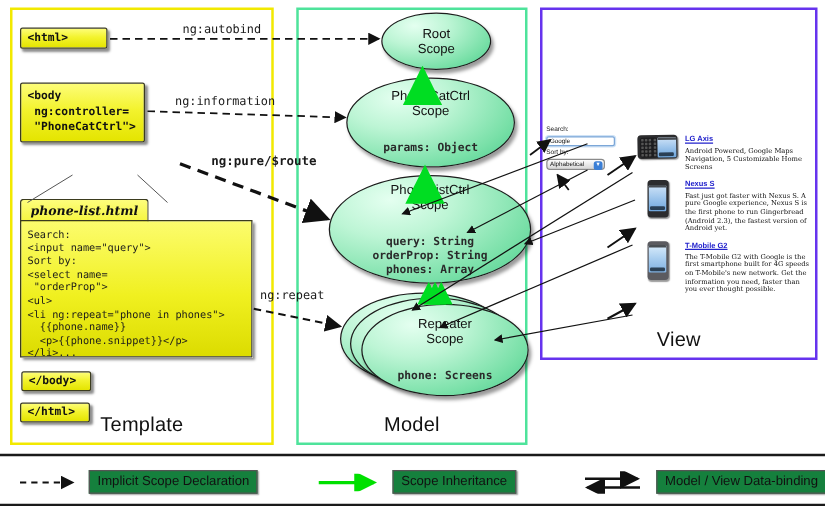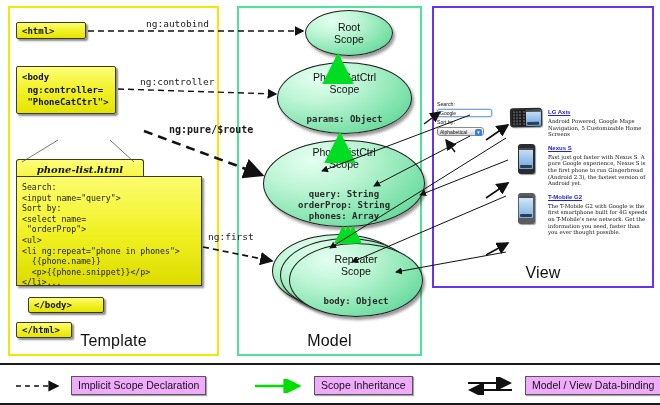--- a/index.html
+++ b/index.html
@@ -28,32 +28,32 @@
     border:1px solid #3b3b1e;
     background:linear-gradient(180deg,#fdfd78 0%,#f3f32e 45%,#e4e400 100%);
     box-shadow:2px 2px 2px rgba(0,0,0,.45);
     font-family:"DejaVu Sans Mono","Liberation Mono",monospace;
     font-weight:bold;color:#111;
     border-radius:2px;
   }
   #tag-html{left:16px;top:22px;width:70px;height:17px;font-size:9px;padding:3px 0 0 5px;}
   #tag-body{left:16px;top:66px;width:100px;height:48px;font-size:9px;padding:4px 0 0 5px;line-height:12.5px;}
   #tag-ngview{left:14px;top:121px;width:127px;height:18px;font-size:9.5px;padding:4px 0 0 5px;white-space:nowrap;}
-  #tag-bodyclose{left:28px;top:297px;width:76px;height:16px;font-size:9px;padding:2px 0 0 5px;}
+  #tag-bodyclose{left:17px;top:297px;width:56px;height:16px;font-size:9px;padding:2px 0 0 5px;}
   #tag-htmlclose{left:16px;top:322px;width:56px;height:16px;font-size:9px;padding:2px 0 0 5px;}
 
   .ngview-slot{
     display:inline-block;width:9px;height:8px;border:1px solid #222;
     background:#fbfb9a;vertical-align:middle;margin:0 1px;
   }
 
   
   #note-wrap{position:absolute;left:16px;top:159px;width:186px;height:128px;}
   #note-tab{
-    position:absolute;left:0;top:0;width:128px;height:19px;box-sizing:border-box;
+    position:absolute;left:0;top:0;width:103px;height:19px;box-sizing:border-box;
     background:linear-gradient(180deg,#fdfd7c 0%,#f5f53c 100%);
     border:1px solid #3b3b1e;border-bottom:none;border-radius:3px 3px 0 0;
     font-family:"DejaVu Serif","Liberation Serif",serif;
     font-style:italic;font-weight:bold;font-size:10px;color:#111;
     text-align:center;line-height:19px;
   }
   #note-body{
     position:absolute;left:0;top:17px;width:186px;height:110px;box-sizing:border-box;
     border:1px solid #3b3b1e;
     background:linear-gradient(180deg,#fcfc6d 0%,#f0f020 55%,#dcdc00 100%);
@@ -141,21 +141,21 @@
     position:absolute;
     font-family:"DejaVu Sans Mono","Liberation Mono",monospace;
     font-size:9.5px;color:#1a1a1a;white-space:nowrap;
   }
   .wire-label.bold{font-weight:bold;font-size:10px;}
 
   
   #legend{position:absolute;left:6px;top:372px;width:648px;height:28px;}
   .lg-item{position:absolute;display:flex;align-items:center;}
   .lg-box{
-    border:1px solid #555;background:#f0abfc;
+    border:1px solid #555;background:#15803d;
     box-shadow:1px 1px 1px rgba(0,0,0,.35);
     font-size:10.5px;color:#111;padding:2px 6px;line-height:13px;
     white-space:nowrap;
   }
   #lg1{left:8px;top:4px;}
   #lg2{left:247px;top:4px;}
   #lg3{left:460px;top:4px;}
   .lg-svg{margin-right:5px;}
 
   
@@ -219,21 +219,21 @@
     <div class="s-title" style="white-space:pre-line">PhoneListCtrl
 Scope</div>
     <div class="s-props" style="white-space:pre-line">query: String
 orderProp: String
 phones: Array</div>
   </div>
 
   <div class="scope" id="scope-rep-c">
     <div class="s-title" style="white-space:pre-line">Repeater
 Scope</div>
-    <div class="s-props" style="white-space:pre-line">body: Object</div>
+    <div class="s-props" style="white-space:pre-line">phone: Screens</div>
   </div>
 
   <div id="view-form">
     <div class="vf-label">Search:</div>
     <div id="vf-input">Google</div>
     <div class="vf-label" style="margin-top:2px">Sort by:</div>
     <div id="vf-select">
       <span>Alphabetical</span>
       <span class="sel-arrow">▾</span>
     </div>
@@ -350,23 +350,23 @@
 
     <path d="M424,124 L440,112" stroke="#111" stroke-width="1.4" fill="none" marker-end="url(#ah-blk-big)"></path>
     <path d="M455,152 L446,140" stroke="#111" stroke-width="1.4" fill="none" marker-end="url(#ah-blk-big)"></path>
 
     <path d="M486,140 L508,125" stroke="#111" stroke-width="1.6" fill="none" marker-end="url(#ah-blk-big)"></path>
     <path d="M486,198 L508,183" stroke="#111" stroke-width="1.6" fill="none" marker-end="url(#ah-blk-big)"></path>
     <path d="M486,255 L508,243" stroke="#111" stroke-width="1.6" fill="none" marker-end="url(#ah-blk-big)"></path>
   </svg>
 
   <div class="wire-label" style="left:146px;top:18px;">ng:autobind</div>
-  <div class="wire-label" style="left:140px;top:76px;">ng:controller</div>
+  <div class="wire-label" style="left:140px;top:76px;">ng:information</div>
   <div class="wire-label bold" style="left:169px;top:124px;">ng:pure/$route</div>
-  <div class="wire-label" style="left:208px;top:231px;">ng:first</div>
+  <div class="wire-label" style="left:208px;top:231px;">ng:repeat</div>
 
   <div id="div-top"></div>
   <div id="div-bot"></div>
 
   <div id="legend">
 
     <div class="lg-item" id="lg1">
       <svg class="lg-svg" width="52" height="14">
         <defs>
             <marker id="lah1" markerWidth="7" markerHeight="7" refX="6" refY="3.5" orient="auto">

